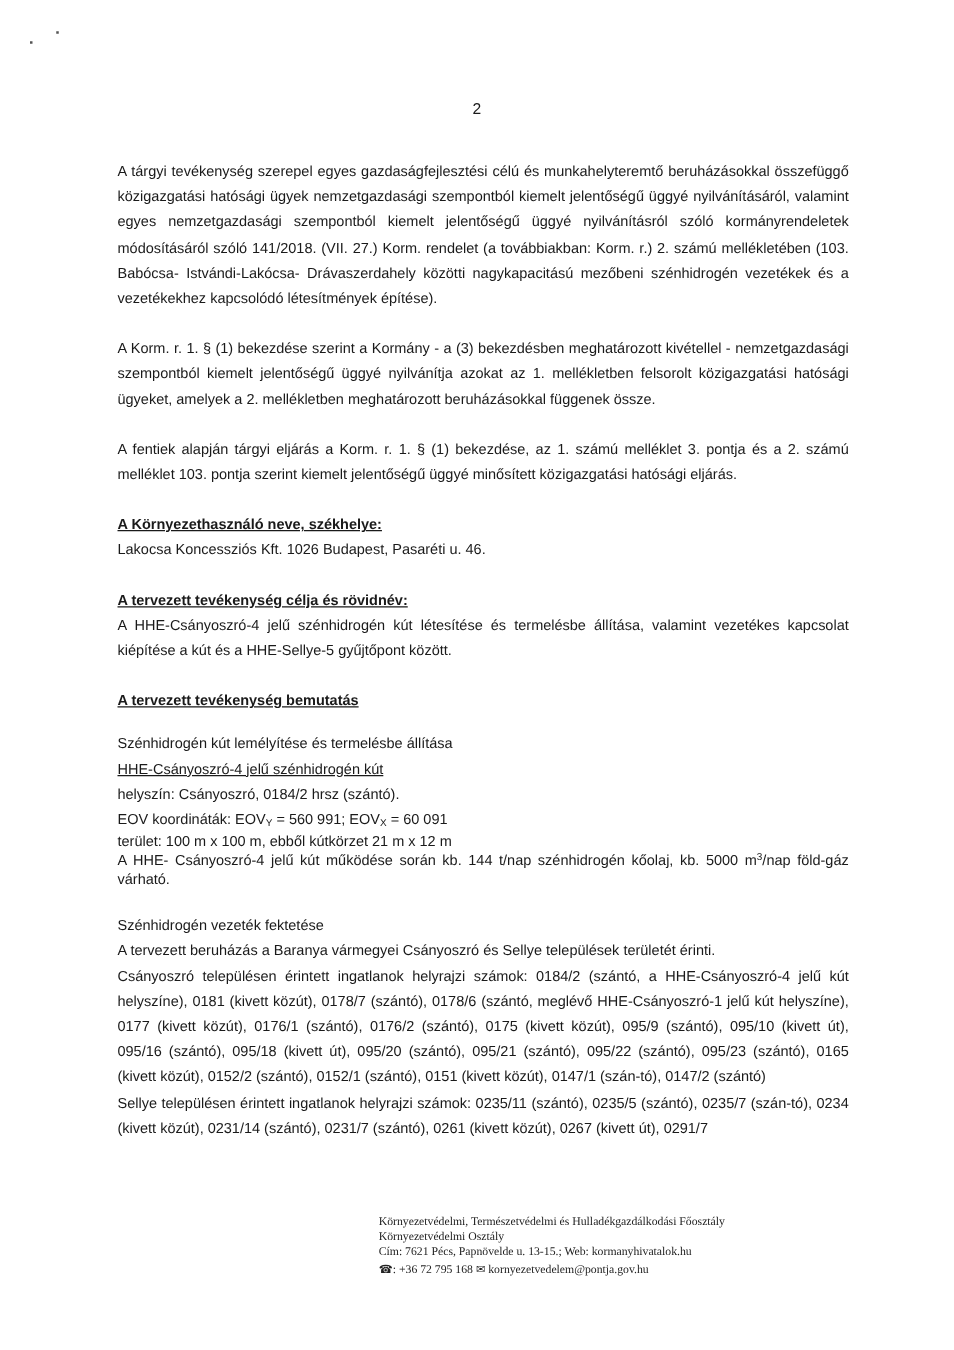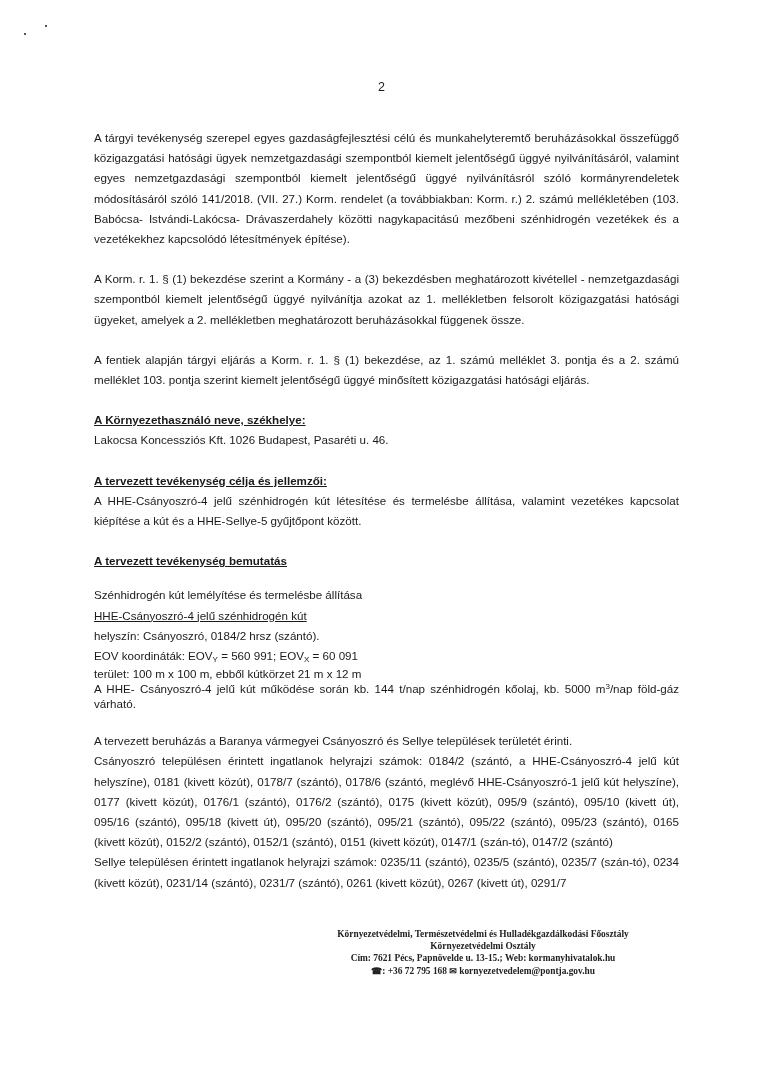--- a/index.html
+++ b/index.html
@@ -13,22 +13,22 @@
   .body p { margin: 0; text-align: justify; }
   .gap { height: 20px; }
   .gap-sm { height: 14px; }
   .heading-u { font-weight: bold; text-decoration: underline; }
   .heading-b { font-weight: normal; }
   .underline { text-decoration: underline; }
   .italic { }
   .tight { line-height: 15px; }
   sub { font-size: 8px; vertical-align: -2px; line-height: 0; }
   sup { font-size: 8px; vertical-align: 4px; line-height: 0; }
-  .footer { position: absolute; right: 100px; top: 928px; width: 360px; text-align: center;
-    font-family: "Liberation Serif", serif; font-size: 9.4px; line-height: 12.2px; color: #222; font-weight: bold; }
+  .footer { position: absolute; right: 100px; top: 972px; width: 360px; text-align: left;
+    font-family: "Liberation Serif", serif; font-size: 9.4px; line-height: 12.2px; color: #222; }
   .footer div { white-space: nowrap; }
   .icon { display: inline-block; font-size: 9px; }
 </style>
 </head>
 <body>
 
 <div class="page">
 
   <div class="speck" style="left:24px;top:33px;"></div>
   <div class="speck" style="left:45px;top:25px;"></div>
@@ -41,35 +41,36 @@
     <div class="gap"></div>
     <p>A Korm. r. 1. § (1) bekezdése szerint a Kormány - a (3) bekezdésben meghatározott kivétellel - nemzetgazdasági szempontból kiemelt jelentőségű üggyé nyilvánítja azokat az 1. mellékletben felsorolt közigazgatási hatósági ügyeket, amelyek a 2. mellékletben meghatározott beruházásokkal függenek össze.</p>
     <div class="gap"></div>
     <p>A fentiek alapján tárgyi eljárás a Korm. r. 1. § (1) bekezdése, az 1. számú melléklet 3. pontja és a 2. számú melléklet 103. pontja szerint kiemelt jelentőségű üggyé minősített közigazgatási hatósági eljárás.</p>
     <div class="gap"></div>
 
     <p class="heading-u">A Környezethasználó neve, székhelye:</p>
     <p>Lakocsa Koncessziós Kft. 1026 Budapest, Pasaréti u. 46.</p>
     <div class="gap"></div>
 
-    <p class="heading-u">A tervezett tevékenység célja és jellemzői:</p>
+    <p class="heading-u">A tervezett tevékenység célja és rövidnév:</p>
     <p>A HHE-Csányoszró-4 jelű szénhidrogén kút létesítése és termelésbe állítása, valamint vezetékes kapcsolat kiépítése a kút és a HHE-Sellye-5 gyűjtőpont között.</p>
     <div class="gap"></div>
 
     <p class="heading-u">A tervezett tevékenység bemutatás</p>
     <div class="gap-sm"></div>
 
     <p class="heading-b">Szénhidrogén kút lemélyítése és termelésbe állítása</p>
     <p class="underline">HHE-Csányoszró-4 jelű szénhidrogén kút</p>
     <p>helyszín: Csányoszró, 0184/2 hrsz (szántó).</p>
     <p><span>EOV koordináták: EOV</span><sub>Y</sub><span> = 560 991; EOV</span><sub>X</sub><span> = 60 091</span></p>
     <p class="tight">terület: 100 m x 100 m, ebből kútkörzet 21 m x 12 m</p>
     <p class="tight"><span>A HHE- Csányoszró-4 jelű kút működése során kb. 144 t/nap szénhidrogén kőolaj, kb. 5000 m</span><sup>3</sup><span>/nap föld-gáz várható.</span></p>
     <div class="gap"></div>
 
+    <p class="heading-b">Szénhidrogén vezeték fektetése</p>
     <p>A tervezett beruházás a Baranya vármegyei Csányoszró és Sellye települések területét érinti.</p>
     <p><span class="italic">Csányoszró településen érintett ingatlanok helyrajzi számok:</span><span> 0184/2 (szántó, a HHE-Csányoszró-4 jelű kút helyszíne), 0181 (kivett közút), 0178/7 (szántó), 0178/6 (szántó, meglévő HHE-Csányoszró-1 jelű kút helyszíne), 0177 (kivett közút), 0176/1 (szántó), 0176/2 (szántó), 0175 (kivett közút), 095/9 (szántó), 095/10 (kivett út), 095/16 (szántó), 095/18 (kivett út), 095/20 (szántó), 095/21 (szántó), 095/22 (szántó), 095/23 (szántó), 0165 (kivett közút), 0152/2 (szántó), 0152/1 (szántó), 0151 (kivett közút), 0147/1 (szán-tó), 0147/2 (szántó)</span></p>
     <p><span class="italic">Sellye településen érintett ingatlanok helyrajzi számok:</span><span> 0235/11 (szántó), 0235/5 (szántó), 0235/7 (szán-tó), 0234 (kivett közút), 0231/14 (szántó), 0231/7 (szántó), 0261 (kivett közút), 0267 (kivett út), 0291/7</span></p>
   </div>
 
   <div class="footer">
     <div>Környezetvédelmi, Természetvédelmi és Hulladékgazdálkodási Főosztály</div>
     <div>Környezetvédelmi Osztály</div>
     <div>Cím: 7621 Pécs, Papnövelde u. 13-15.; Web: kormanyhivatalok.hu</div>
     <div><span class="icon">☎</span><span>: +36 72 795 168 </span><span class="icon">✉</span><span> kornyezetvedelem@pontja.gov.hu</span></div>

